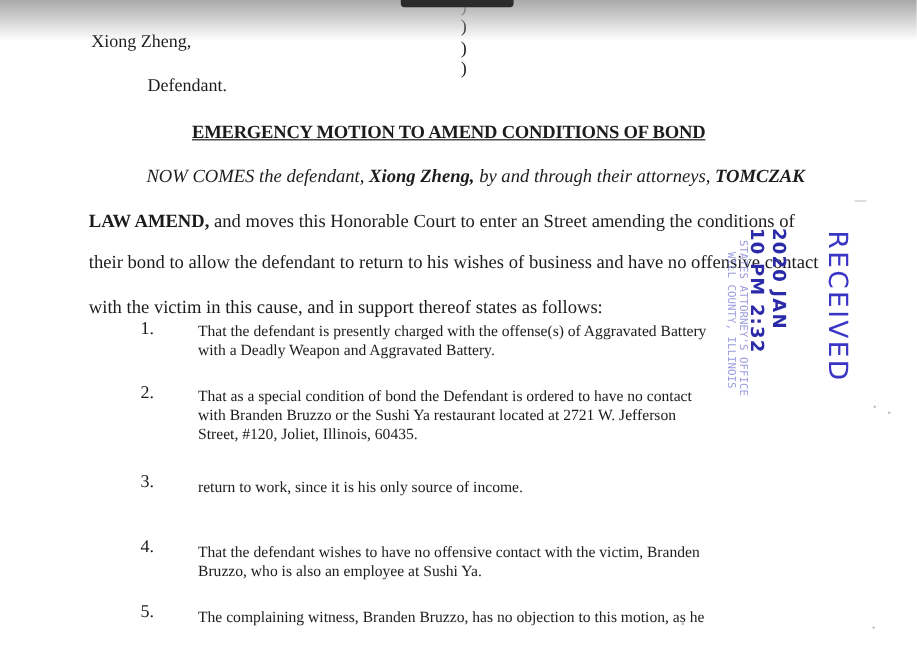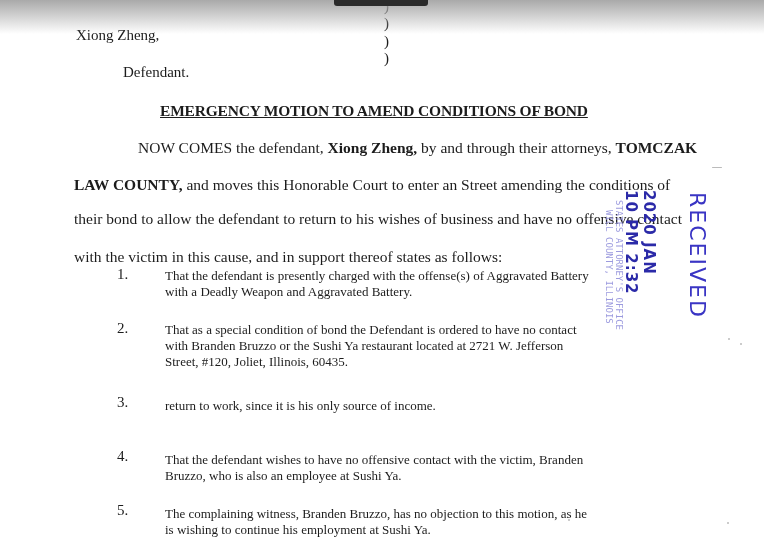--- a/index.html
+++ b/index.html
@@ -36,25 +36,25 @@
 
   <span class="abs caption" style="left:76px;top:11px;">Xiong Zheng,</span>
   <span class="abs caption" style="left:123px;top:48px;">Defendant.</span>
   <span class="paren" style="top:-2px;">)</span>
   <span class="paren" style="top:15px;">)</span>
   <span class="paren" style="top:33px;">)</span>
   <span class="paren" style="top:50px;">)</span>
 
   <span class="abs title">EMERGENCY MOTION TO AMEND CONDITIONS OF BOND</span>
 
-  <div class="abs para" style="left:138px;top:123px;">
+  <div class="abs para" style="left:122px;top:123px;font-style:italic;">
     <span>NOW COMES the defendant, </span><b>Xiong Zheng,</b><span> by and through their attorneys, </span><b>TOMCZAK</b>
   </div>
   <div class="abs para" style="left:74px;top:160px;">
-    <b>LAW COUNTY,</b><span> and moves this Honorable Court to enter an Street amending the conditions of</span>
+    <b>LAW AMEND,</b><span> and moves this Honorable Court to enter an Street amending the conditions of</span>
   </div>
   <div class="abs para" style="left:74px;top:194px;">their bond to allow the defendant to return to his wishes of business and have no offensive contact</div>
   <div class="abs para" style="left:74px;top:232px;text-align:center;">with the victim in this cause, and in support thereof states as follows:</div>
 
   <div>
     <span class="item-num" style="top:266px;">1.</span>
     <div class="item-text" style="top:268px;">
       <div>That the defendant is presently charged with the offense(s) of Aggravated Battery</div>
       <div>with a Deadly Weapon and Aggravated Battery.</div>
     </div>
@@ -77,21 +77,20 @@
     <span class="item-num" style="top:448px;">4.</span>
     <div class="item-text" style="top:452px;">
       <div>That the defendant wishes to have no offensive contact with the victim, Branden</div>
       <div>Bruzzo, who is also an employee at Sushi Ya.</div>
     </div>
   </div>
   <div>
     <span class="item-num" style="top:502px;">5.</span>
     <div class="item-text" style="top:506px;">
       <div>The complaining witness, Branden Bruzzo, has no objection to this motion, as he</div>
-      <div>is wishing to continue his employment at Sushi Ya.</div>
     </div>
   </div>
 
   <div>
     <span class="stamp-received" style="left:710px;top:192px;">RECEIVED</span>
     <span class="stamp-date" style="left:658px;top:190px;">2020 JAN 10 PM 2:32</span>
     <span class="stamp-office" style="left:623px;top:200px;">STATES ATTORNEY'S OFFICE</span>
     <span class="stamp-office" style="left:613px;top:210px;">WILL COUNTY, ILLINOIS</span>
   </div>
 

